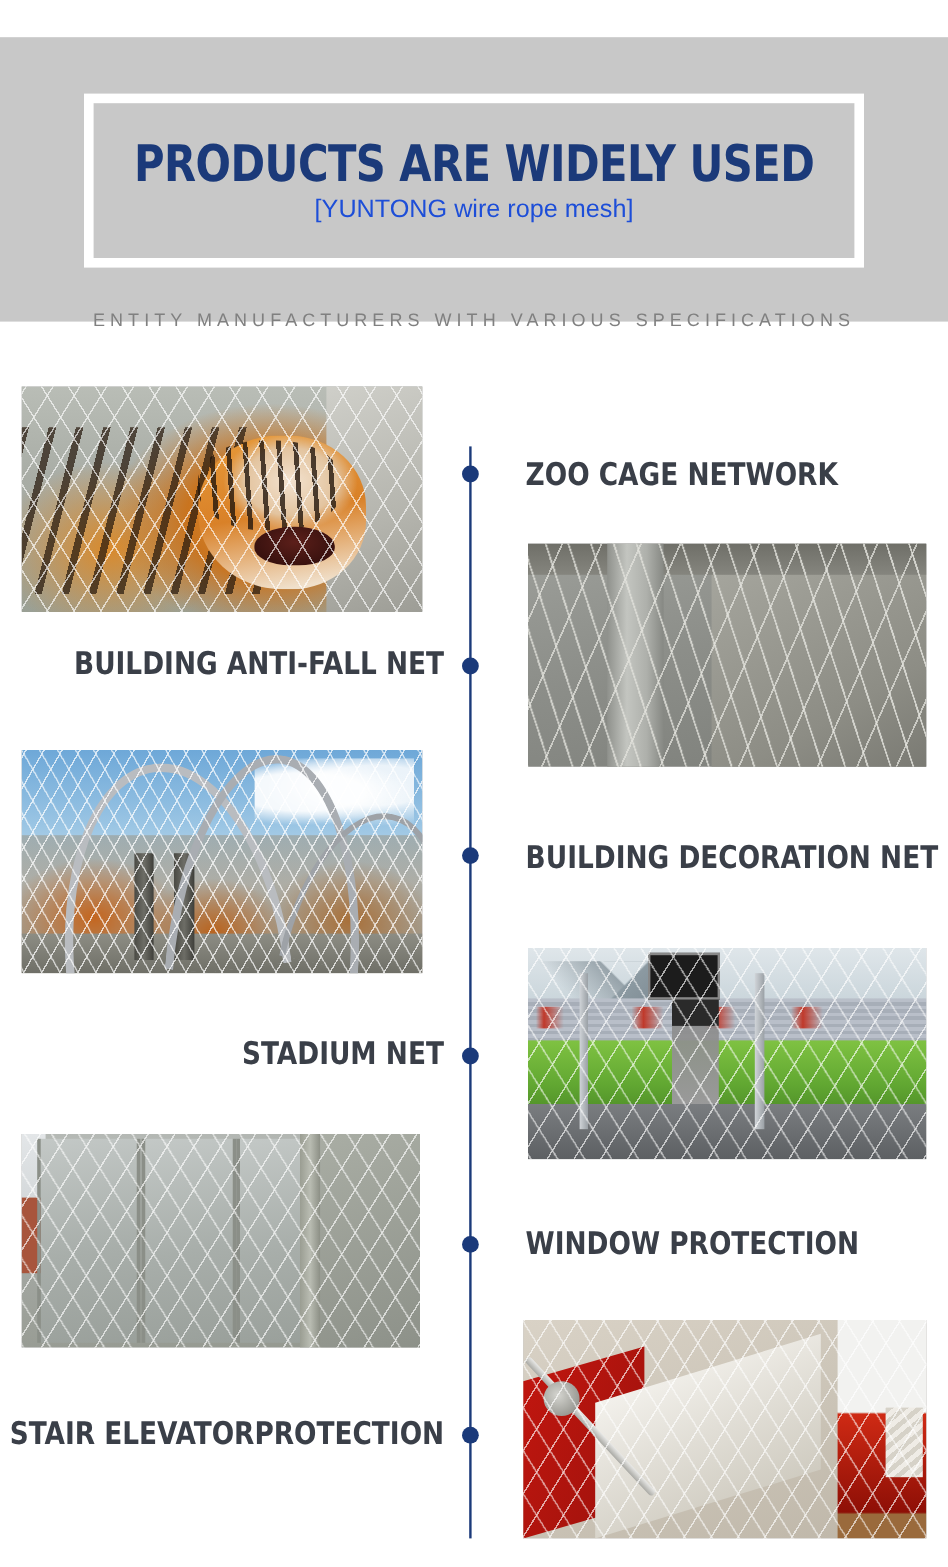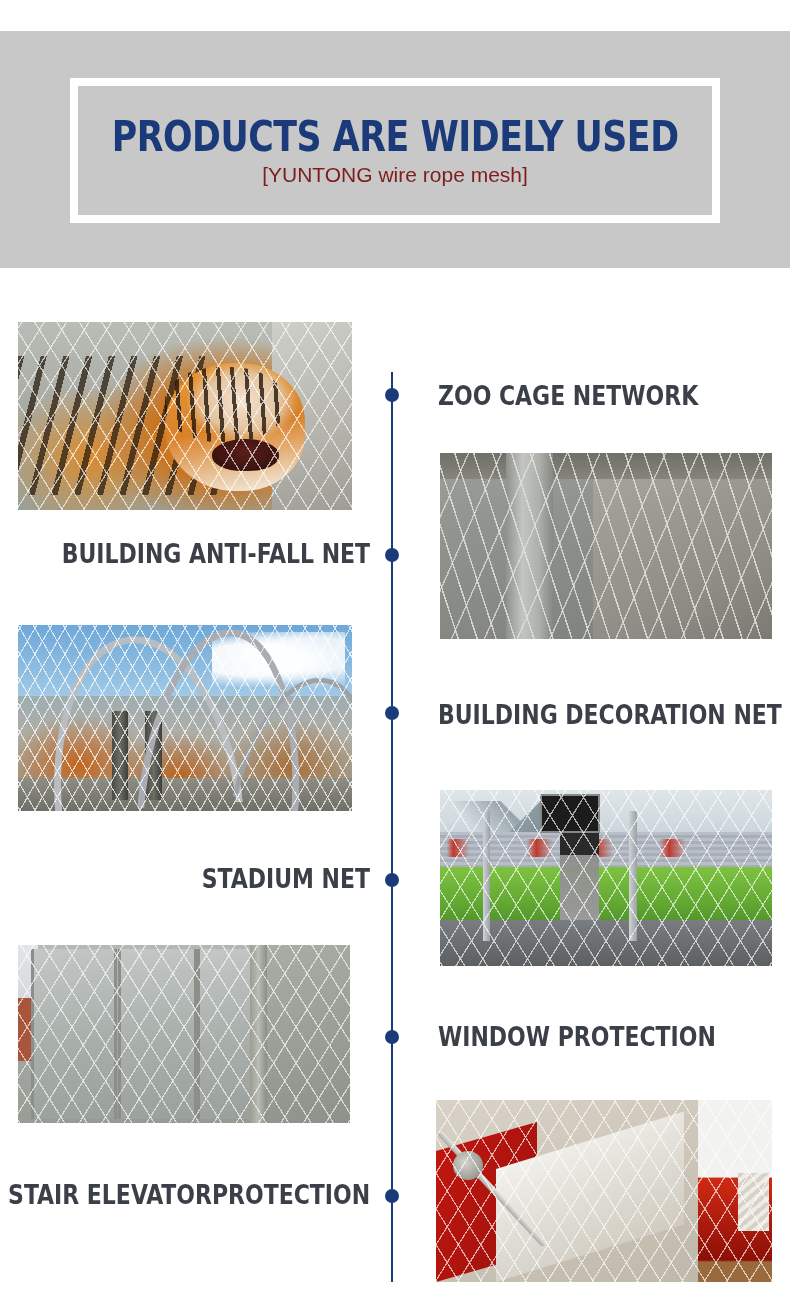--- a/index.html
+++ b/index.html
@@ -48,21 +48,21 @@
     transform: scaleX(0.92);
     transform-origin: center;
     white-space: nowrap;
     margin: 0 0 6px 0;
   }
   .header-subtitle {
     font-family: "Liberation Sans", sans-serif;
     font-weight: 400;
     font-size: 21px;
     line-height: 1;
-    color: #7f1d1d;
+    color: #1d4ed8;
     white-space: nowrap;
     margin: 0;
   }
   .header-tagline {
     position: absolute;
     left: 0;
     top: 228px;
     width: 790px;
     text-align: center;
     font-family: "Liberation Sans", sans-serif;
@@ -362,20 +362,21 @@
   }
 </style>
 </head>
 <body>
 
 <div class="header-band">
   <div class="header-frame">
     <div class="header-title">PRODUCTS ARE WIDELY USED</div>
     <div class="header-subtitle">[YUNTONG wire rope mesh]</div>
   </div>
+  <div class="header-tagline">ENTITY MANUFACTURERS WITH VARIOUS SPECIFICATIONS</div>
 </div>
 
 <div class="timeline-line"></div>
 <div class="timeline-dot" style="top:388px"></div>
 <div class="timeline-dot" style="top:548px"></div>
 <div class="timeline-dot" style="top:706px"></div>
 <div class="timeline-dot" style="top:873px"></div>
 <div class="timeline-dot" style="top:1030px"></div>
 <div class="timeline-dot" style="top:1189px"></div>
 

